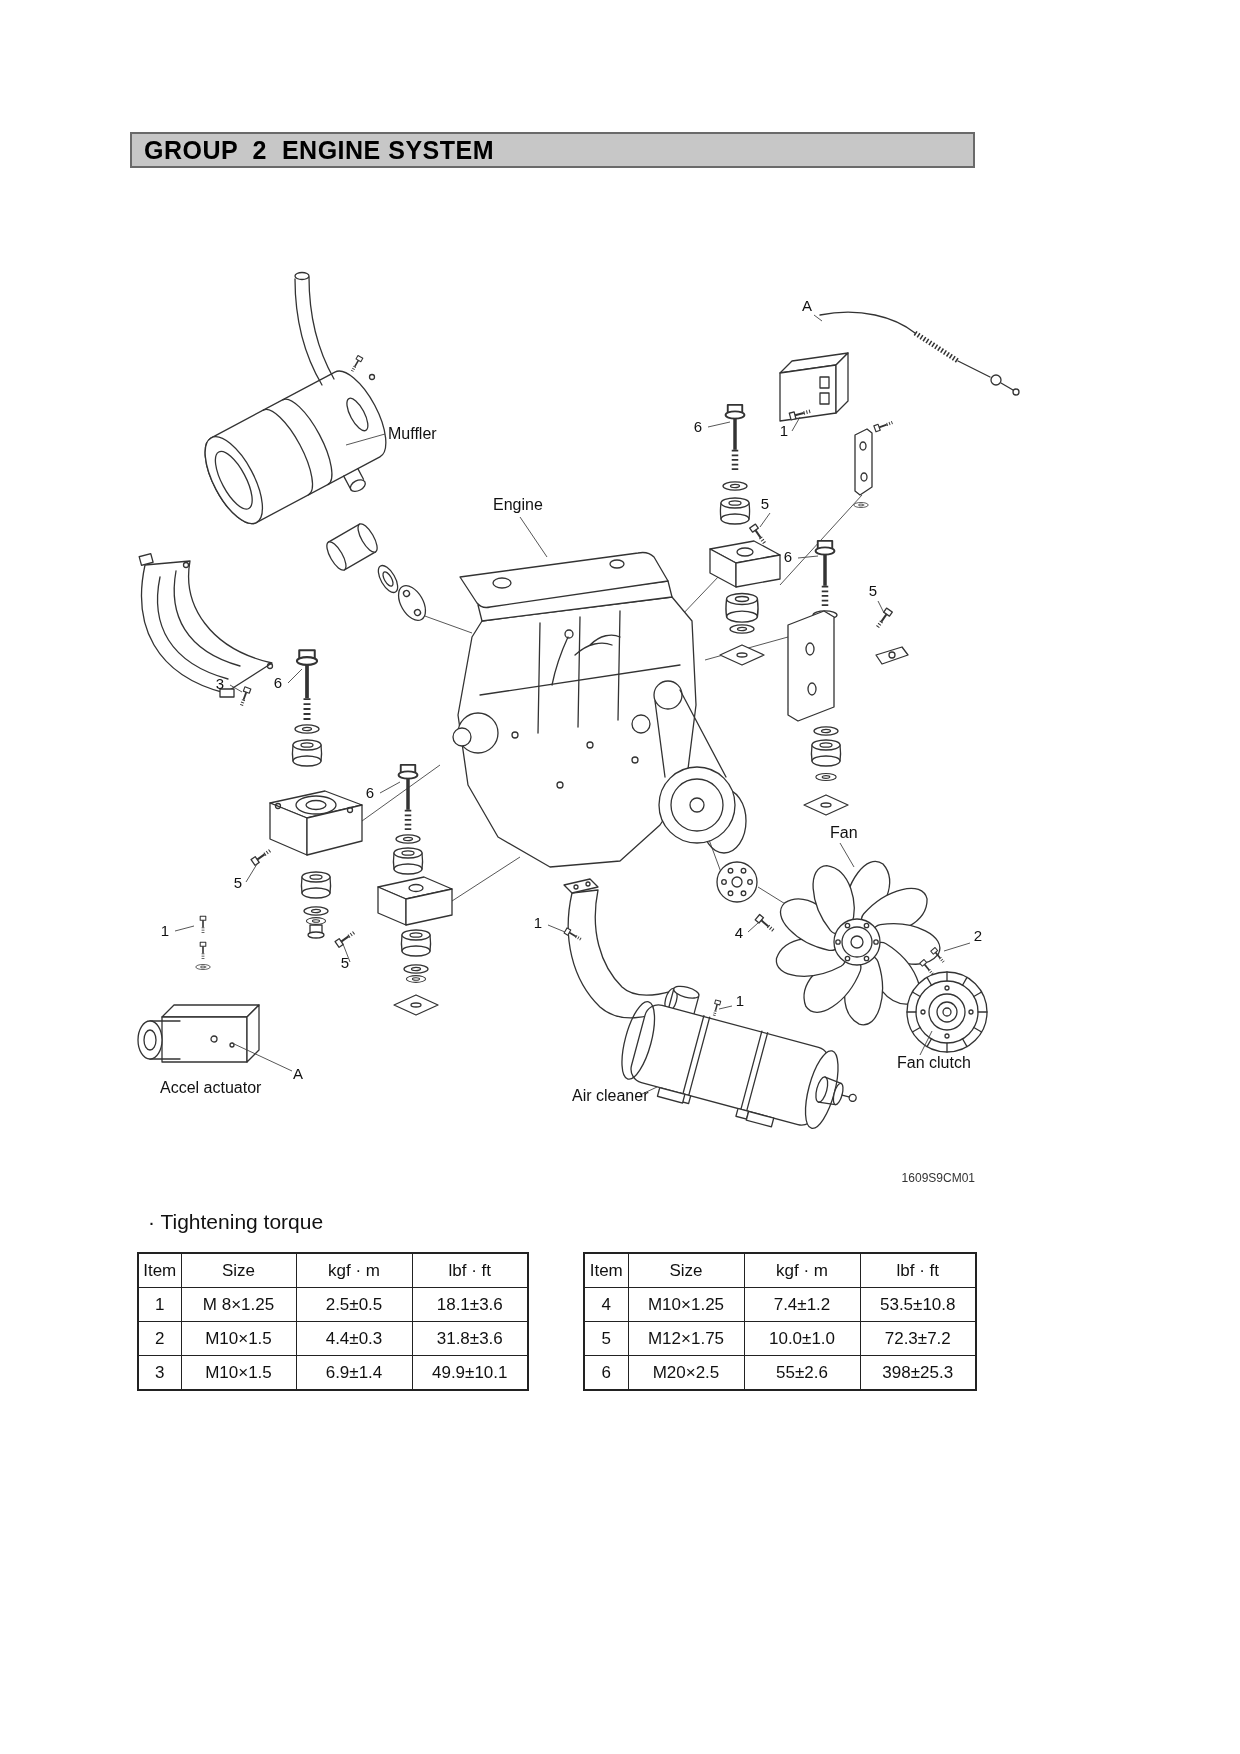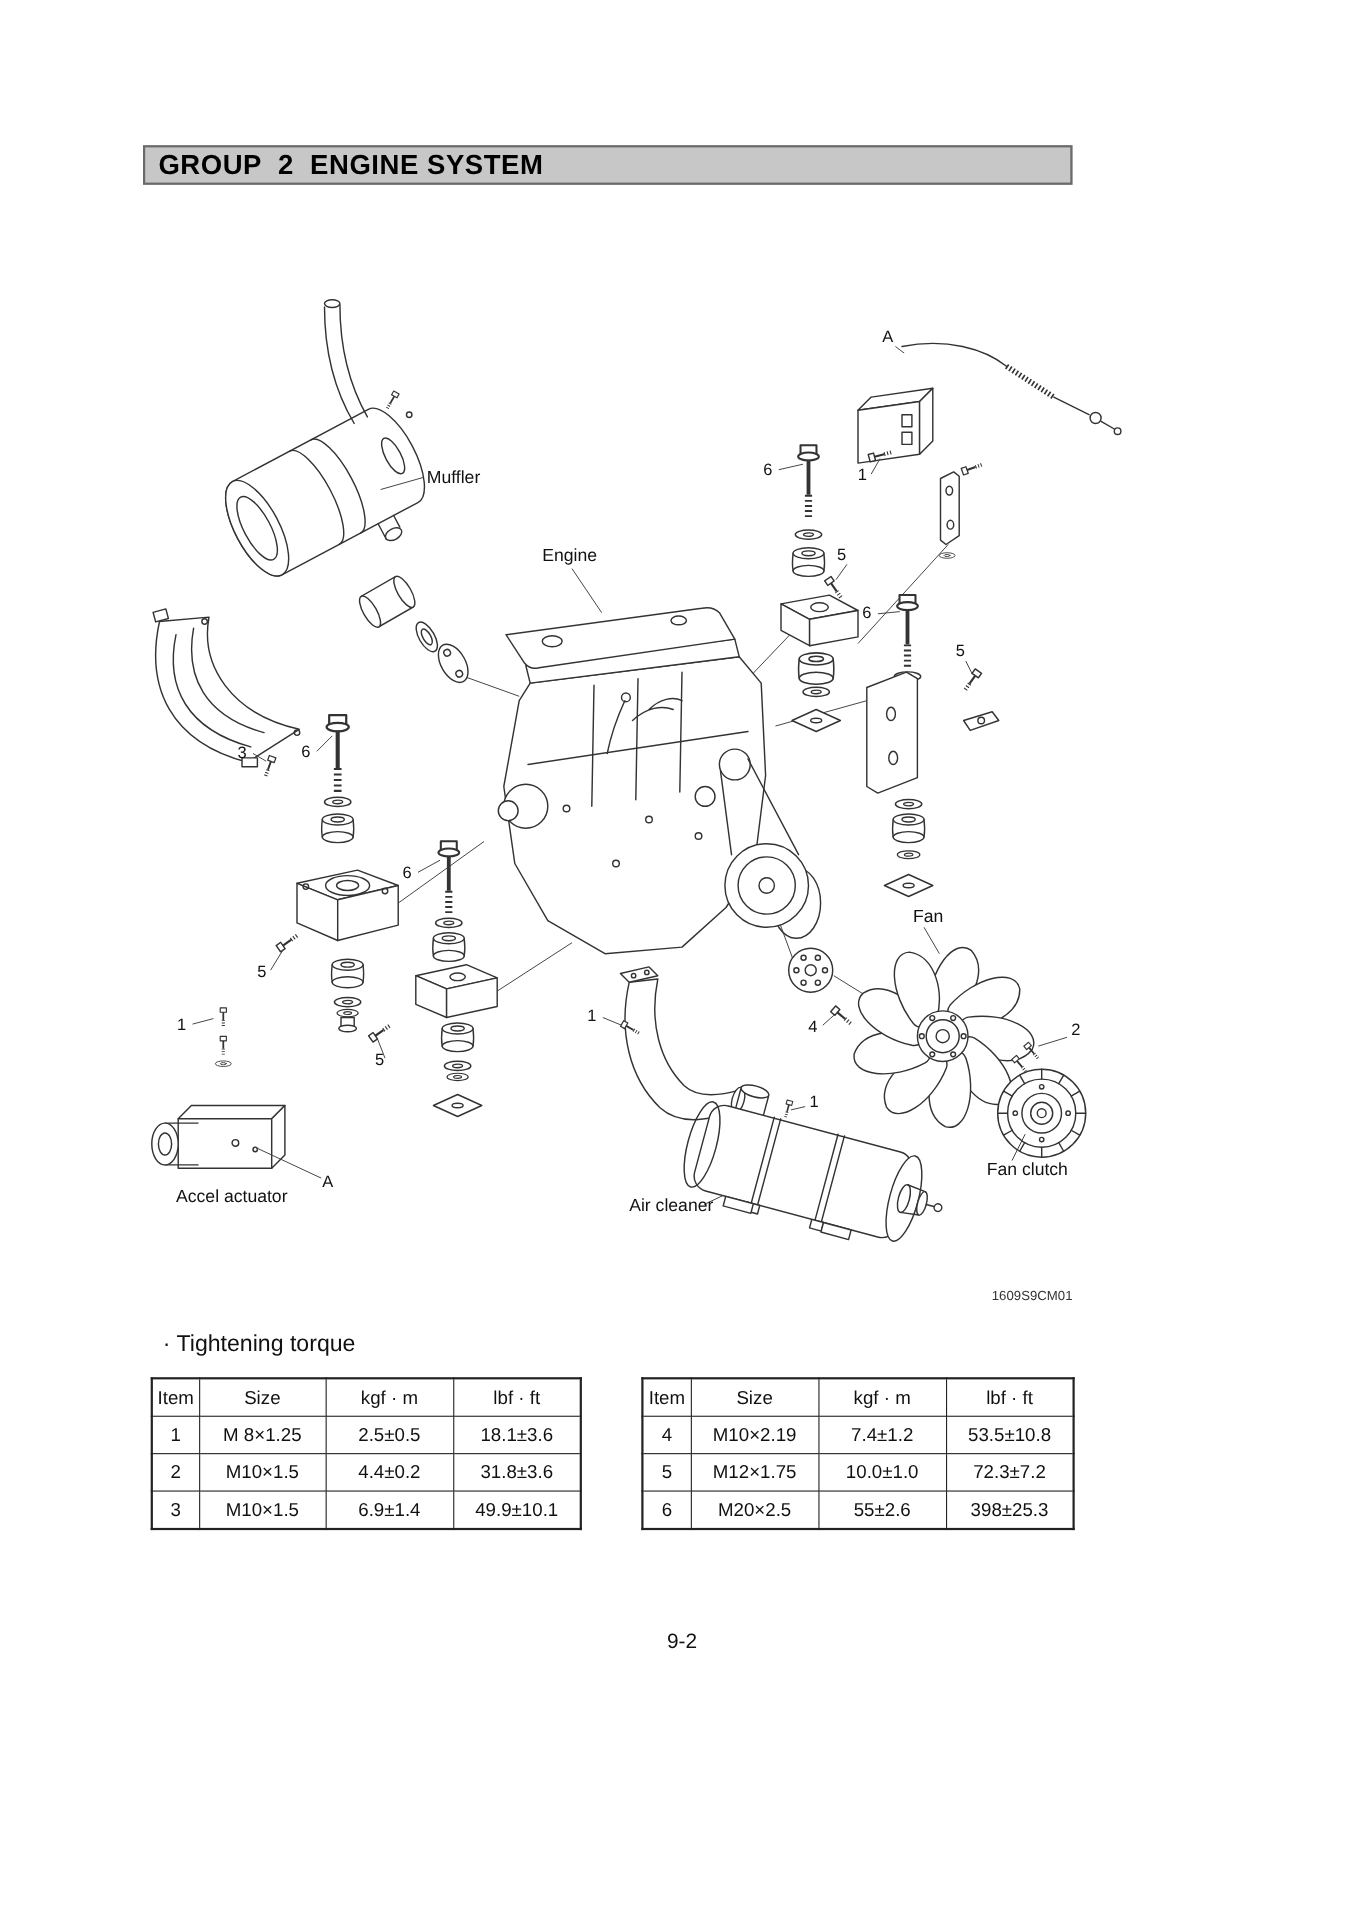--- a/index.html
+++ b/index.html
@@ -411,21 +411,21 @@
     <tbody>
       <tr>
         <td>1</td>
         <td>M 8×1.25</td>
         <td>2.5±0.5</td>
         <td>18.1±3.6</td>
       </tr>
       <tr>
         <td>2</td>
         <td>M10×1.5</td>
-        <td>4.4±0.2</td>
+        <td>4.4±0.3</td>
         <td>31.8±3.6</td>
       </tr>
       <tr>
         <td>3</td>
         <td>M10×1.5</td>
         <td>6.9±1.4</td>
         <td>49.9±10.1</td>
       </tr>
     </tbody>
   </table>
@@ -441,34 +441,33 @@
       <tr>
         <th>Item</th>
         <th>Size</th>
         <th>kgf · m</th>
         <th>lbf · ft</th>
       </tr>
     </thead>
     <tbody>
       <tr>
         <td>4</td>
-        <td>M10×2.19</td>
+        <td>M10×1.25</td>
         <td>7.4±1.2</td>
         <td>53.5±10.8</td>
       </tr>
       <tr>
         <td>5</td>
         <td>M12×1.75</td>
         <td>10.0±1.0</td>
         <td>72.3±7.2</td>
       </tr>
       <tr>
         <td>6</td>
         <td>M20×2.5</td>
         <td>55±2.6</td>
         <td>398±25.3</td>
       </tr>
     </tbody>
   </table>
 
-  <div class="page-number">9-2</div>
 
 </div>
 
 </body></html>

